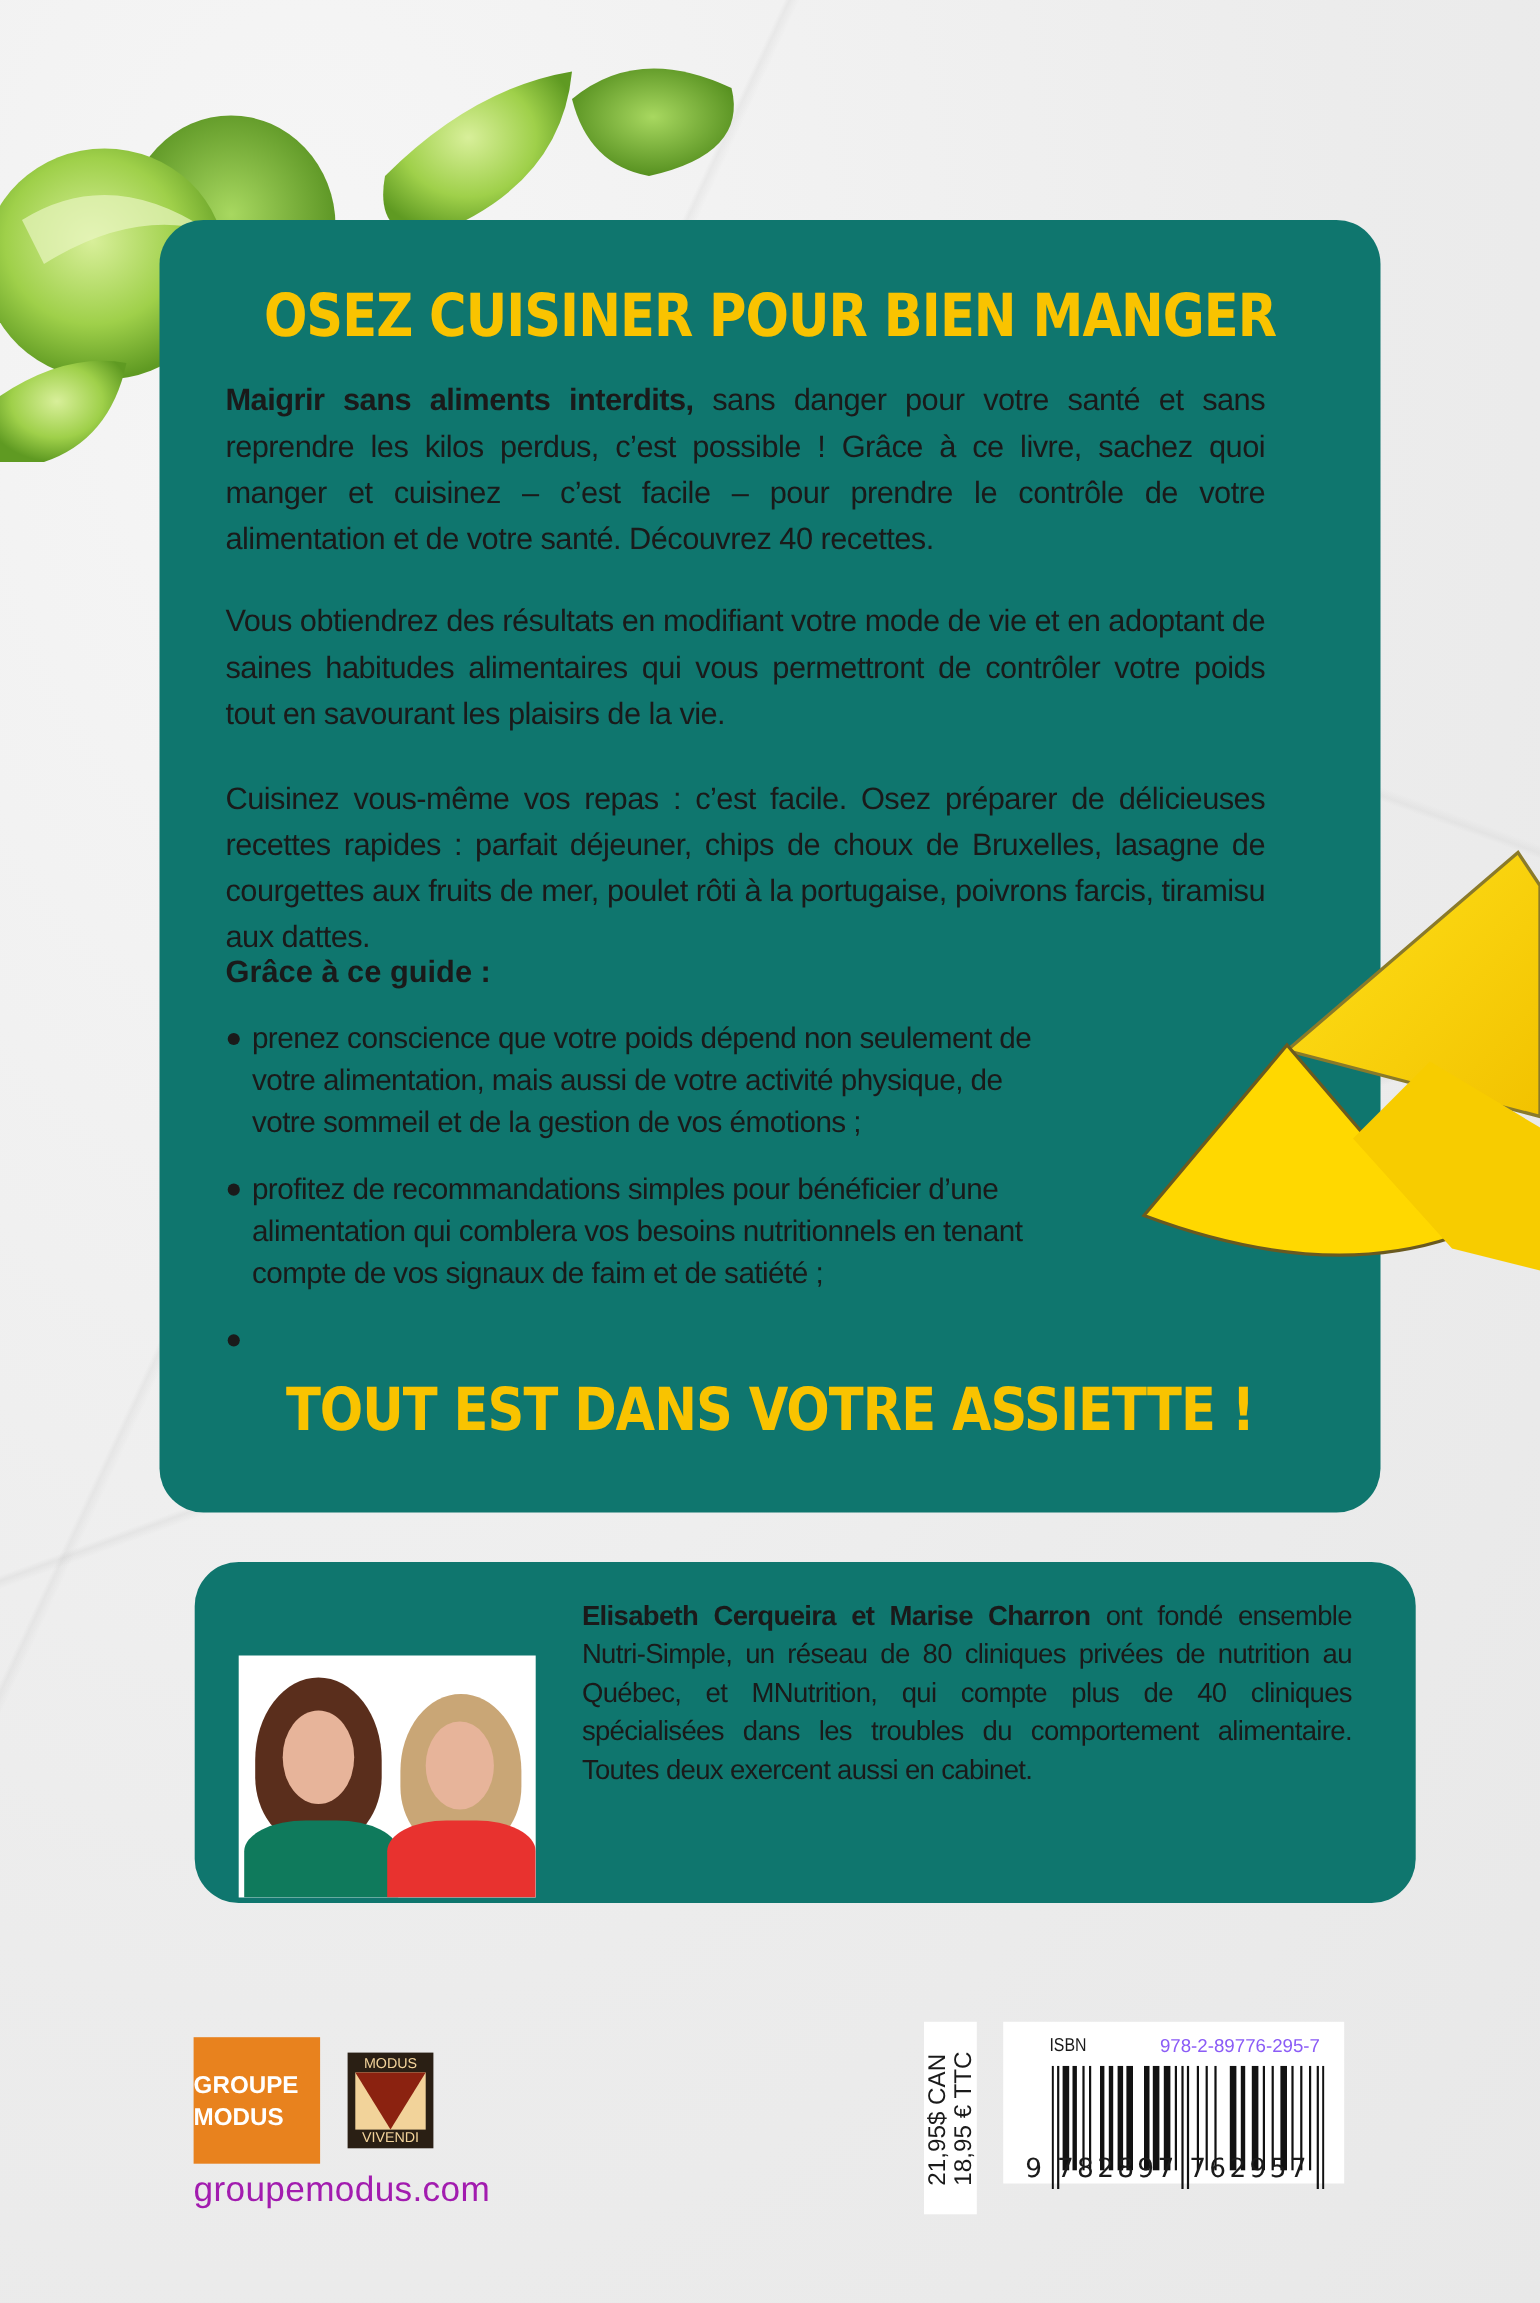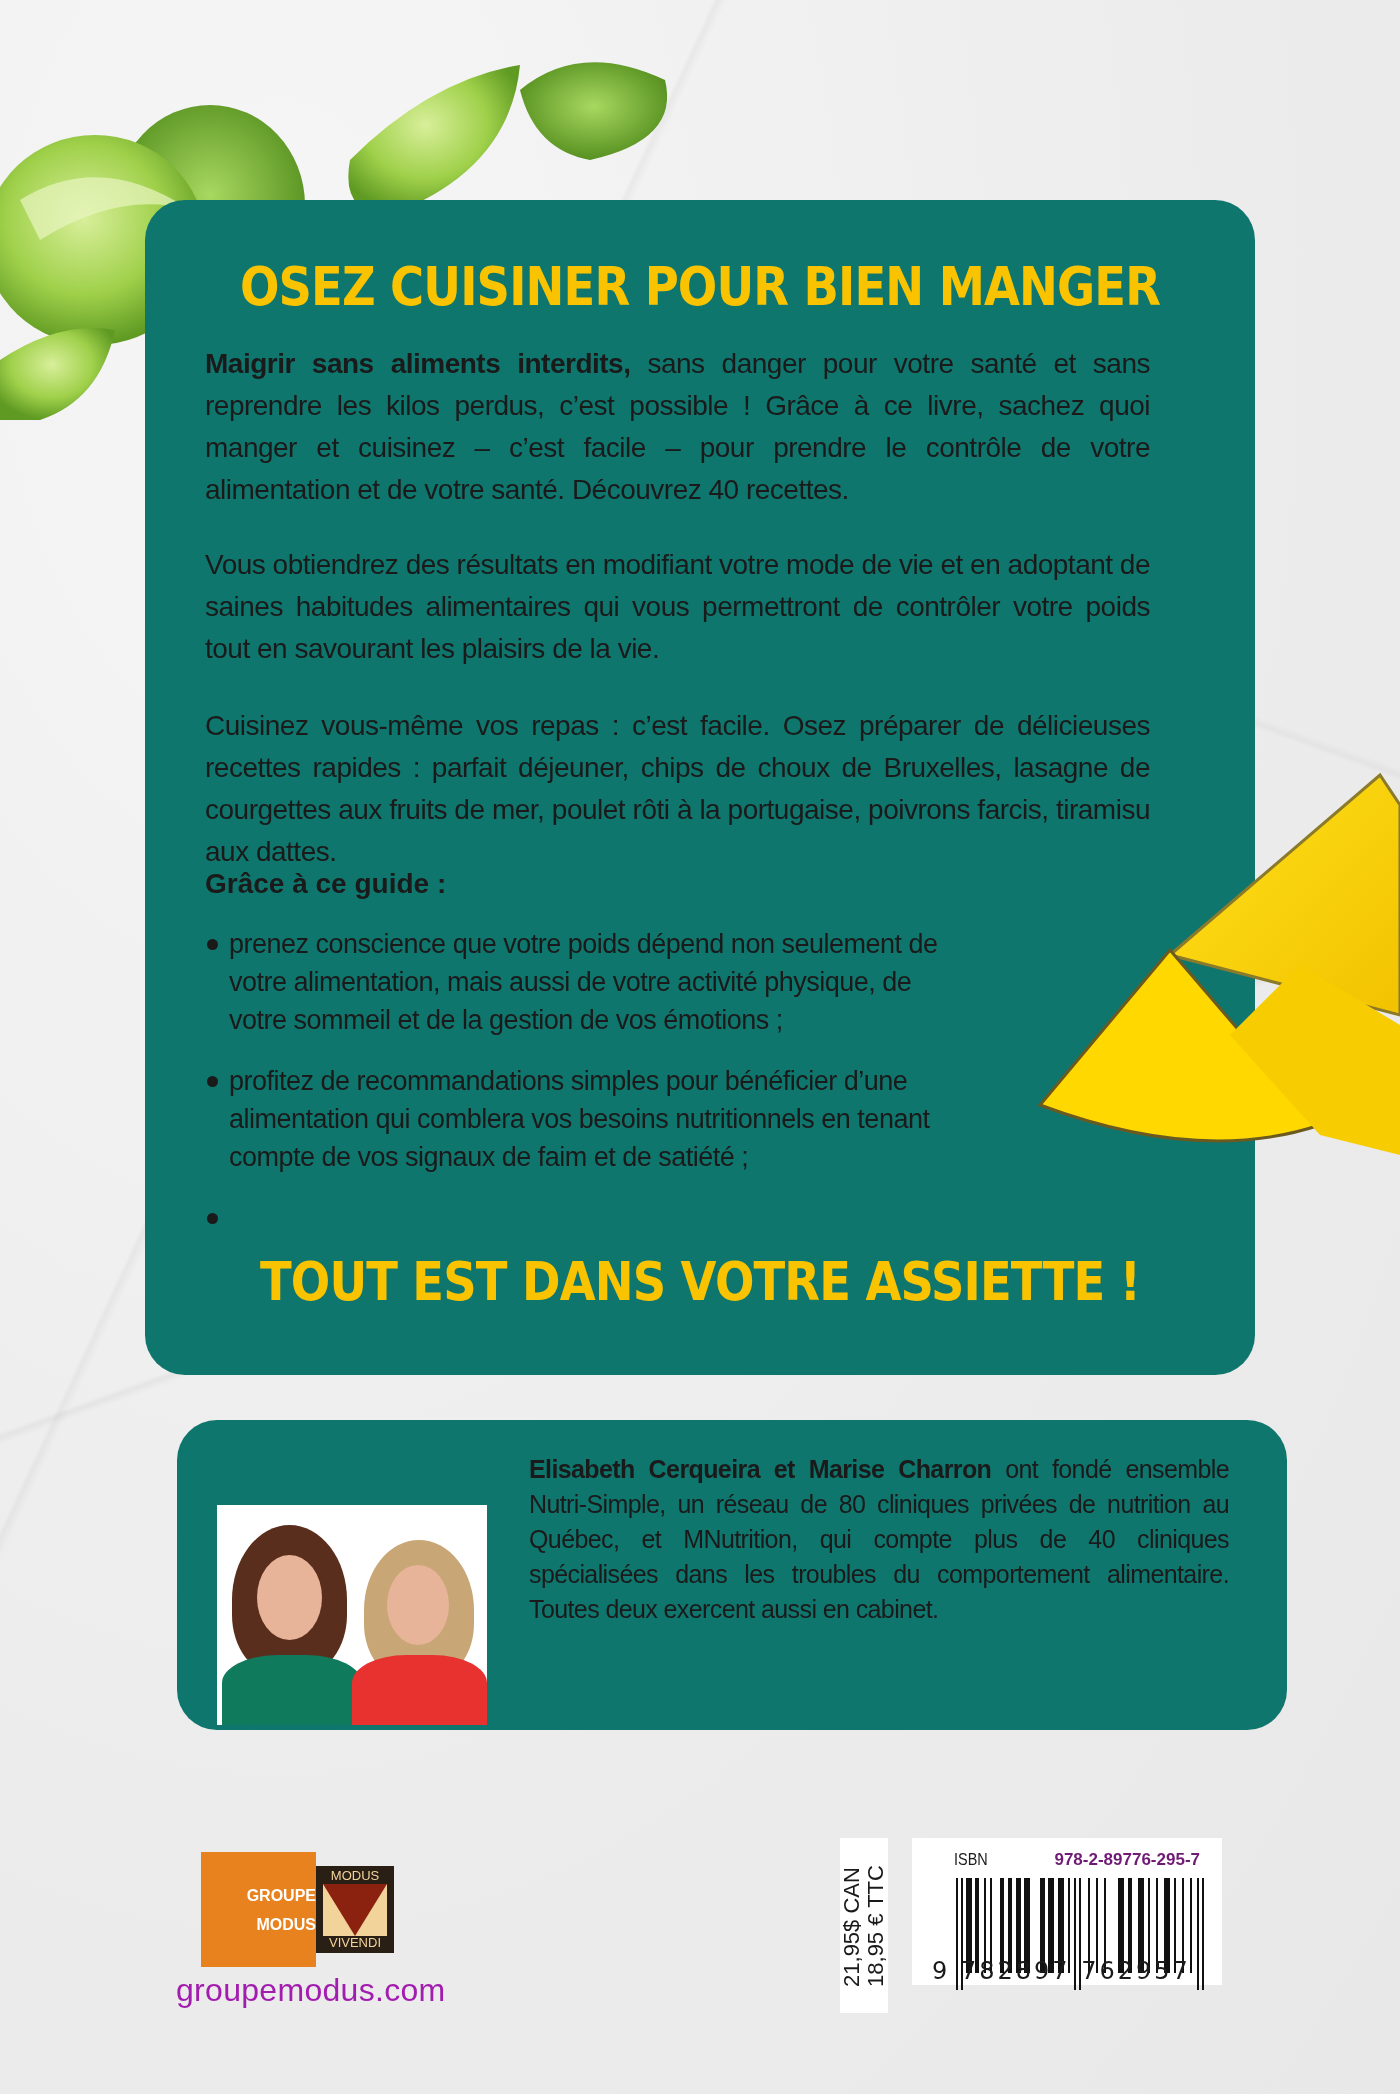--- a/index.html
+++ b/index.html
@@ -36,35 +36,35 @@
   #author-photo{position:absolute;left:40px;top:85px;width:270px;height:220px;background:#fff;overflow:hidden;}
   .person{position:absolute;bottom:0;}
   .hair{position:absolute;border-radius:50% 50% 40% 40%;}
   .face{position:absolute;border-radius:50%;background:#e7b49a;}
   .shirt{position:absolute;bottom:0;border-radius:40% 40% 0 0;}
   #author-text{position:absolute;left:352px;top:32px;width:700px;font-size:25px;line-height:35px;
     color:#1a1a1a;text-align:justify;letter-spacing:-0.6px;}
   #author-text b{font-weight:bold;}
   
   #logo-groupe{position:absolute;left:176px;top:1852px;width:115px;height:115px;background:#e8821e;
-    color:#fff;font-family:"Liberation Sans",sans-serif;font-weight:bold;font-size:16px;line-height:29px;
-    display:flex;flex-direction:column;align-items:flex-end;justify-content:center;margin-left:25px;}
+    color:#fff;font-family:"Liberation Sans",sans-serif;font-weight:bold;font-size:22px;line-height:29px;
+    display:flex;flex-direction:column;align-items:flex-start;justify-content:center;}
   #logo-modus{position:absolute;left:316px;top:1866px;width:78px;height:87px;background:#2a1f14;}
   #logo-modus .t1,#logo-modus .t2{position:absolute;left:0;width:100%;text-align:center;color:#f2d39a;font-size:13px;line-height:14px;}
   #logo-modus .t1{top:3px;} #logo-modus .t2{bottom:3px;}
   #logo-modus .tri{position:absolute;left:7px;top:18px;width:64px;height:52px;background:#f2d39a;}
   #logo-modus .tri:after{content:"";position:absolute;left:0;top:0;border-left:32px solid transparent;border-right:32px solid transparent;border-top:52px solid #8b2210;}
   #site-url{position:absolute;left:176px;top:1972px;font-size:32px;color:#a21caf;letter-spacing:0.3px;}
   
   #price-box{position:absolute;left:840px;top:1838px;width:48px;height:175px;background:#fff;}
   #price-box .rot{position:absolute;left:50%;top:50%;transform:translate(-50%,-50%) rotate(-90deg);white-space:nowrap;
     font-size:22px;line-height:24px;color:#1a1a1a;text-align:left;}
   #barcode-box{position:absolute;left:912px;top:1838px;width:310px;height:147px;background:#fff;}
   #isbn-label{position:absolute;left:42px;top:12px;font-size:17px;color:#1a1a1a;transform:scaleX(.85);transform-origin:left;}
-  #isbn-number{position:absolute;right:22px;top:12px;font-size:17px;color:#701a75;font-weight:bold;}
+  #isbn-number{position:absolute;right:22px;top:12px;font-size:17px;color:#8b5cf6;}
   #bars{position:absolute;left:44px;top:40px;width:248px;height:112px;}
   #barcode-digits{position:absolute;left:20px;top:119px;font-size:24px;color:#1a1a1a;letter-spacing:3px;font-family:"DejaVu Sans",sans-serif;}
   .deco{position:absolute;}
 </style>
 </head>
 <body>
 
 <svg class="deco" style="left:0;top:0;" width="720" height="420" viewBox="0 0 720 420">
   <defs>
     <radialGradient id="sg1" cx="45%" cy="40%" r="60%">

